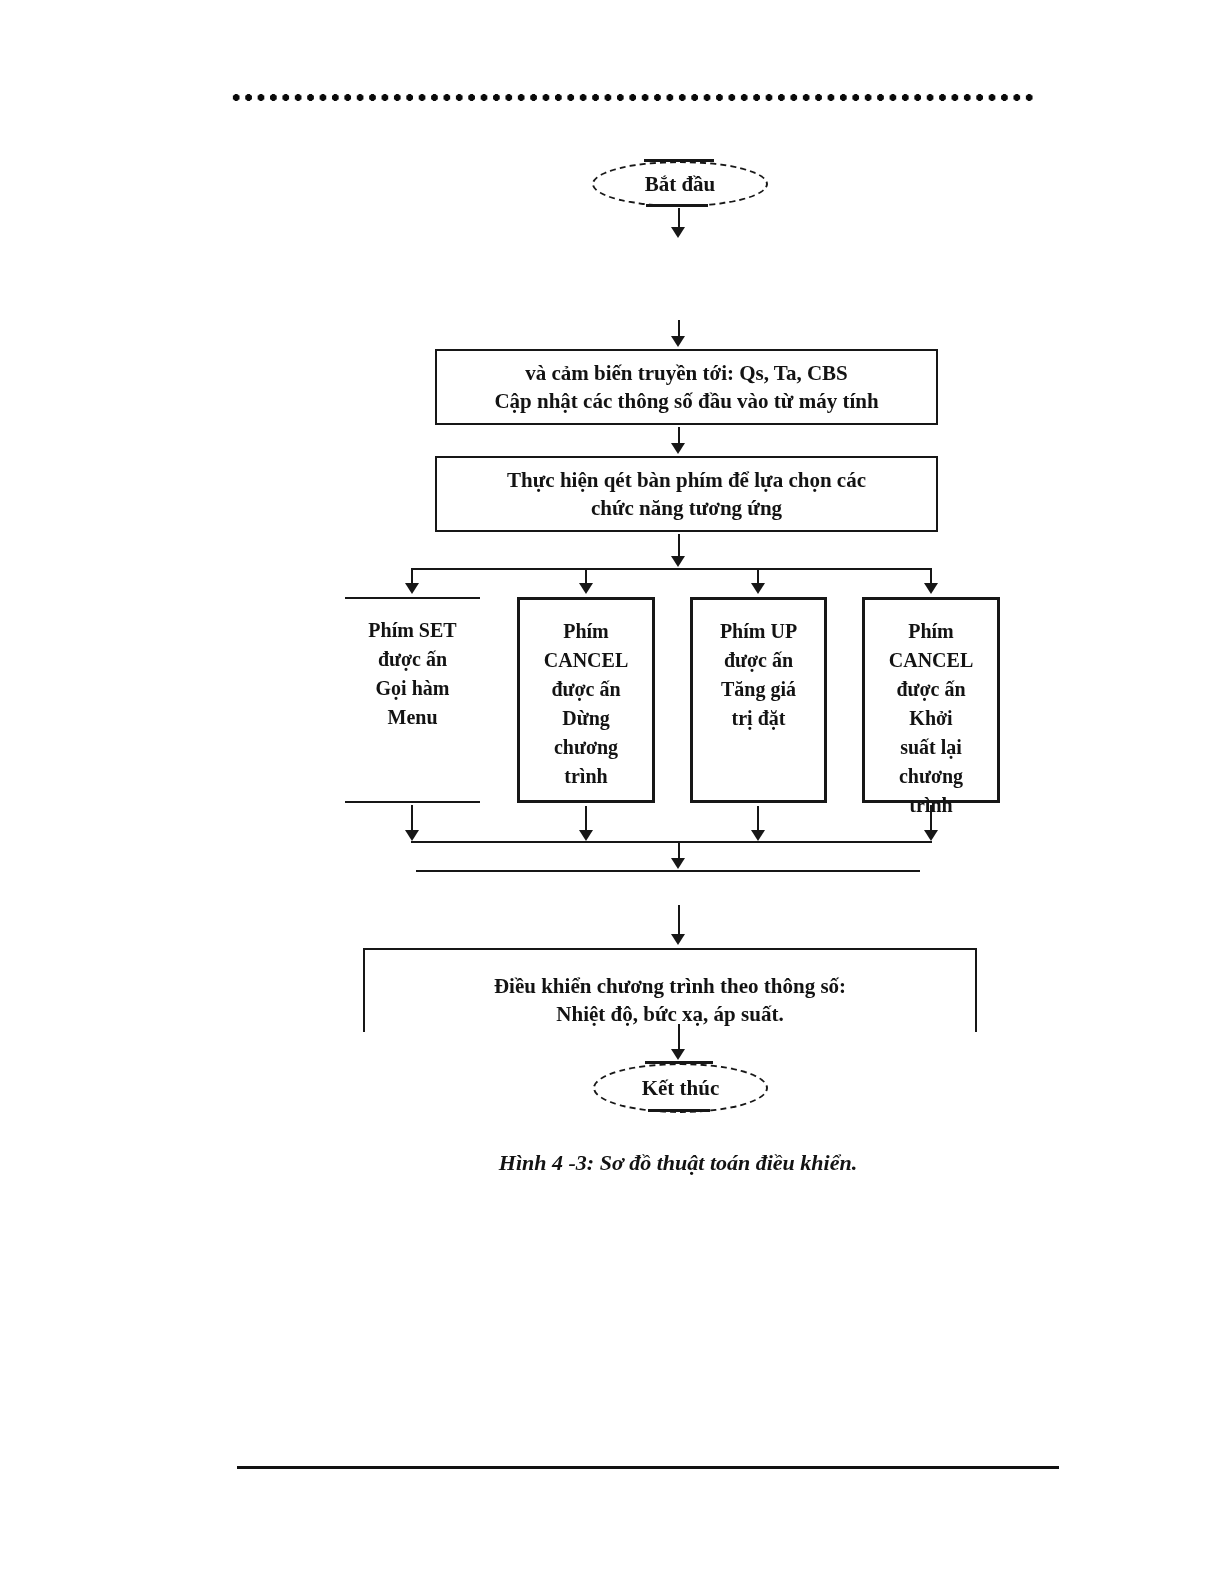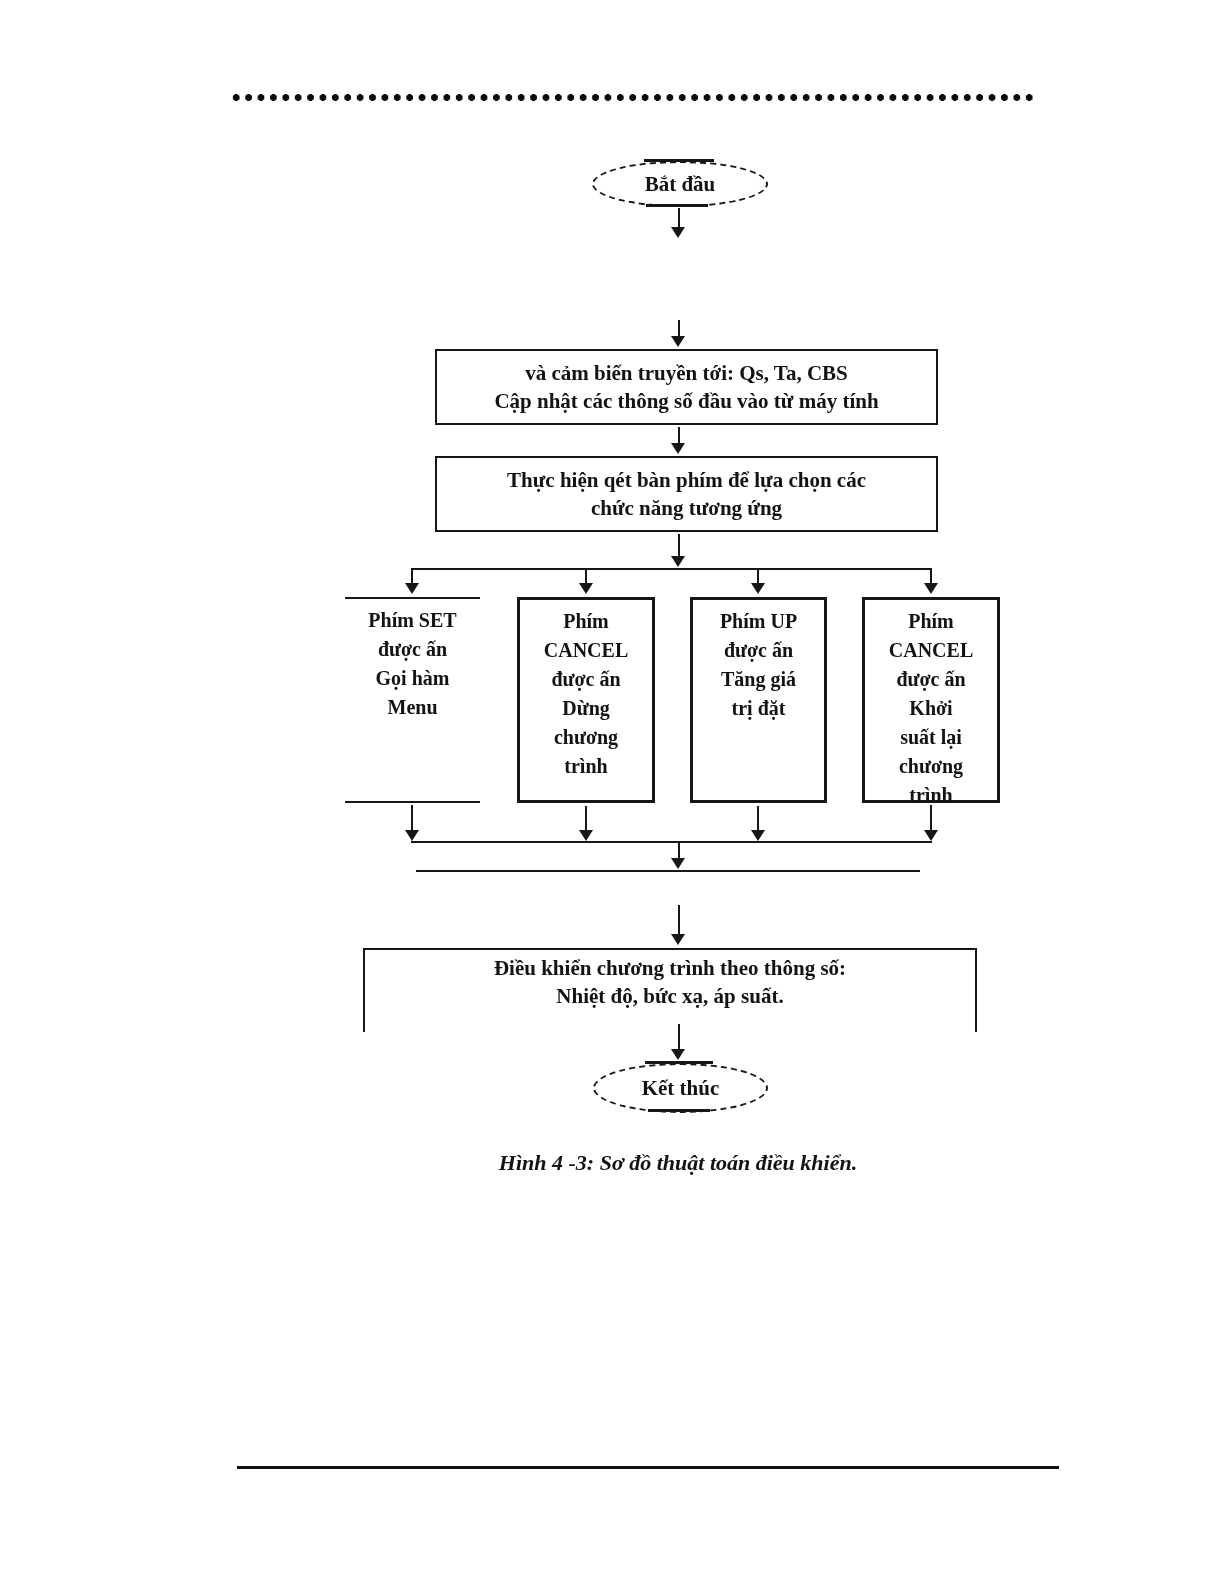--- a/index.html
+++ b/index.html
@@ -28,24 +28,24 @@
     font-size:21px; font-weight:bold; box-sizing:border-box;
   }
   .pbox {
     position:absolute; border:2.5px solid #171717; box-sizing:border-box;
     display:flex; flex-direction:column; align-items:center; justify-content:center;
     text-align:center; font-size:21px; line-height:28px; font-weight:bold;
   }
   .bbox {
     position:absolute; border:3px solid #171717; box-sizing:border-box;
     display:flex; flex-direction:column; align-items:center; justify-content:flex-start;
-    padding-top:7px; text-align:right; font-size:20px; line-height:29px; font-weight:bold;
+    padding-top:17px; text-align:right; font-size:20px; line-height:29px; font-weight:bold;
   }
   .openSides { border-left:none; border-right:none; border-top-width:2.5px; border-bottom-width:2.5px; }
-  .openBottom { border-bottom:none; justify-content:flex-start; padding-top:4px; }
+  .openBottom { border-bottom:none; justify-content:flex-start; padding-top:22px; }
   .label { position:absolute; text-align:center; font-weight:bold; }
   sub { font-size:0.68em; }
 </style>
 </head>
 <body>
 
 <div id="page">
 
   <div class="dots" style="left:230px; top:93px; width:806px; height:9px;"></div>
 

